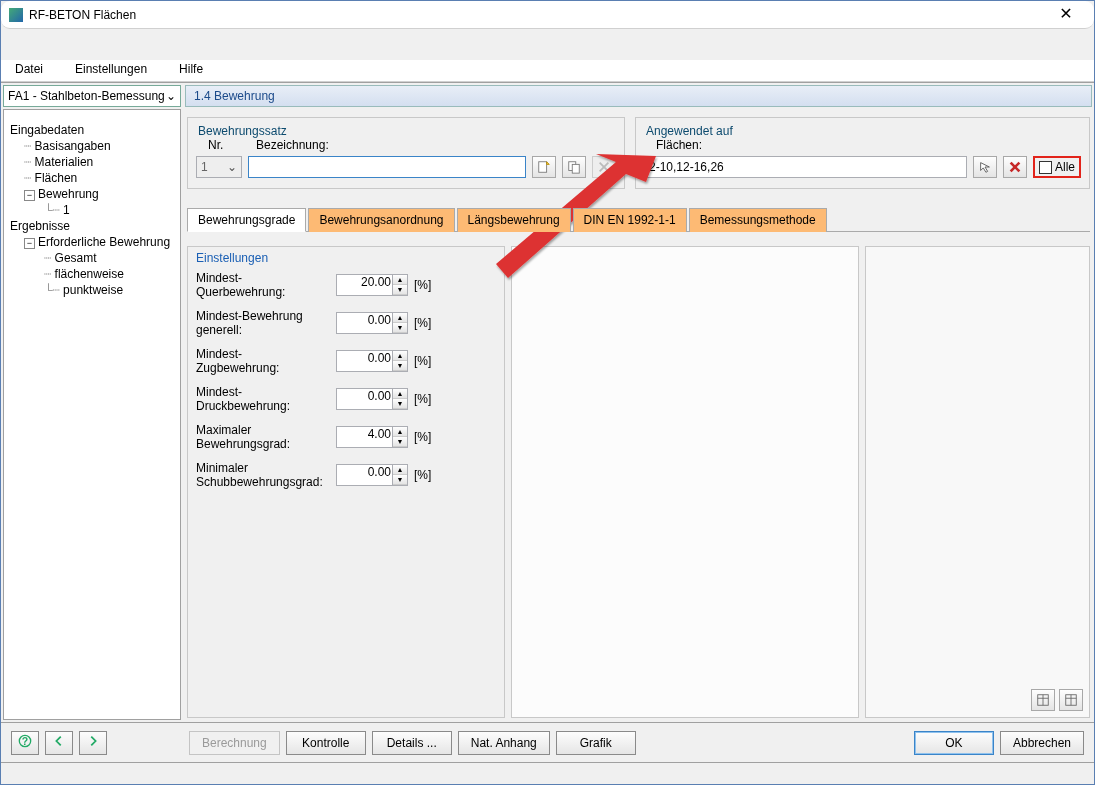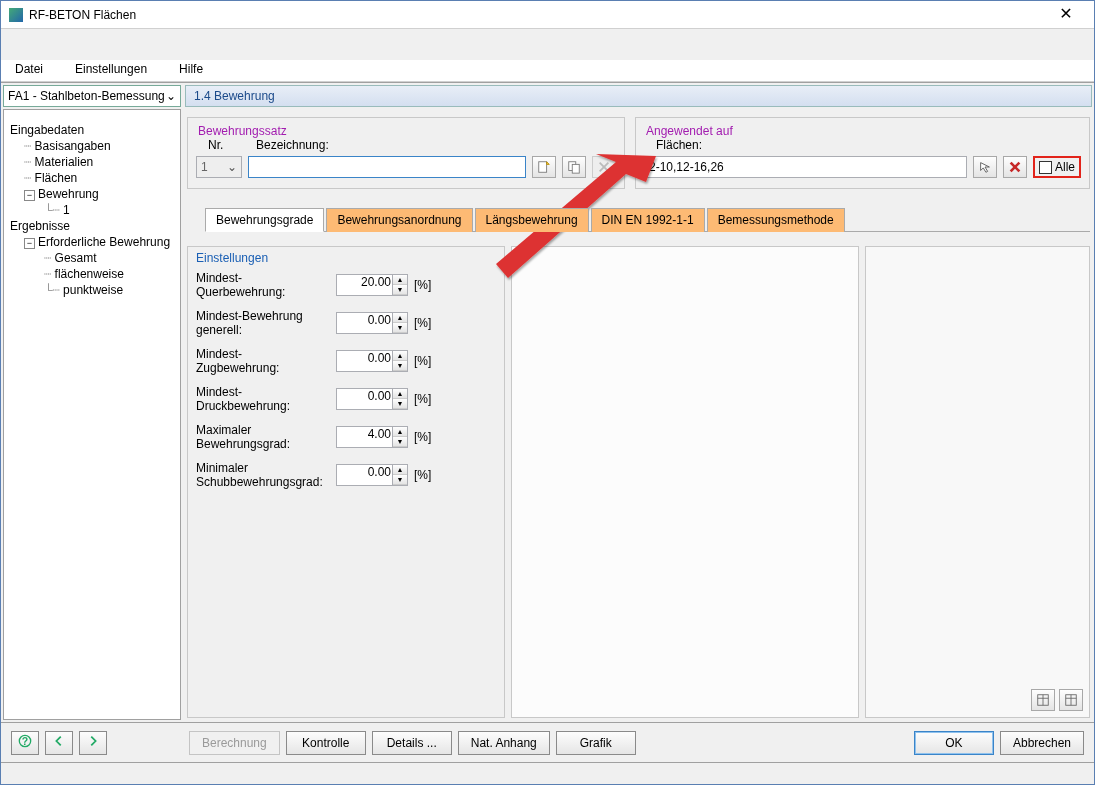--- a/index.html
+++ b/index.html
@@ -1,18 +1,18 @@
 <!DOCTYPE html>
 <html><head>
 <meta charset="utf-8">
 <style>
 * { box-sizing: border-box; font-family: "Segoe UI", Tahoma, sans-serif; font-size: 12px; }
 body { margin: 0; background: #fff; }
 .window { width: 1095px; height: 785px; border: 1px solid #5a7fb2; display: flex; flex-direction: column; background: #f0f0f0; }
-.titlebar { height: 28px; background: #fff; display: flex; align-items: center; padding: 0 8px; border-bottom: 1px solid #d0d0d0; }
+.titlebar { height: 28px; background: #fff; display: flex; align-items: center; padding: 0 8px; border-bottom: 1px solid #d0d0d0; border-radius: 9px; }
 .titlebar .app-icon { width: 14px; height: 14px; background: linear-gradient(135deg, #4a7 0%, #26a 100%); margin-right: 6px; }
 .titlebar .title { flex: 1; font-size: 12px; color: #000; }
 .titlebar .close { width: 40px; height: 24px; text-align: center; line-height: 22px; font-size: 16px; cursor: pointer; }
 .menubar { height: 22px; background: #fff; display: flex; align-items: flex-start; padding: 0 6px; gap: 16px; border-bottom: 1px solid #d0d0d0; margin-top: 31px; }
 .menubar .mitem { padding: 2px 8px; cursor: pointer; }
 .main { flex: 1; display: flex; border-top: 1px solid #a0a0a0; overflow: hidden; padding: 2px; background:#f0f0f0; }
 .sidebar { width: 178px; display: flex; flex-direction: column; margin-right: 4px; }
 .combo { height: 22px; border: 1px solid #7a9; background: #fff; display: flex; align-items: center; padding: 0 4px; margin-bottom: 2px; }
 .combo .caret { margin-left: auto; }
 .tree { flex: 1; border: 1px solid #a0a0a0; background: #fff; padding: 12px 2px; overflow: auto; }
@@ -21,32 +21,32 @@
 .tree-indent1 { padding-left: 18px; }
 .tree-indent2 { padding-left: 38px; }
 .tree-dash { color:#888; }
 .expander { display:inline-block; width:11px; height:11px; border:1px solid #888; line-height:9px; text-align:center; font-size:9px; margin-right:3px; background:#fff; }
 .content { flex: 1; display: flex; flex-direction: column; gap: 8px; }
 .section-title { background: linear-gradient(#e8eef7, #d4dff0); border: 1px solid #9bb; padding: 3px 8px; color: #1b4a8a; font-weight: normal; }
 .top-panels { display: flex; gap: 10px; padding: 2px 2px 6px 2px; }
 .group { border: 1px solid #c8c8c8; background: #f0f0f0; padding: 6px 8px 10px 8px; position: relative; }
 .group-left { width: 438px; }
 .group-right { flex: 1; }
-.group-legend { color: #a21caf; padding: 0 2px; font-size: 12px; }
+.group-legend { color: #0c4a6e; padding: 0 2px; font-size: 12px; }
 .field-row { display: flex; align-items: center; gap: 6px; margin-top: 4px; }
 .label-sm { font-size: 12px; margin-left: 12px; }
 .dropdown-sm { width: 46px; height: 22px; border: 1px solid #abadb3; background: #eee; display: flex; align-items: center; padding: 0 4px; color:#666; }
 .dropdown-sm .car { margin-left: auto; color:#555; }
 .text-input { height: 22px; border: 1px solid #3a84c8; background: #fff; padding: 0 4px; flex: 1; }
 .icon-btn { width: 24px; height: 22px; border: 1px solid #a8a8a8; background: linear-gradient(#fefefe, #e4e4e4); display: inline-flex; align-items: center; justify-content: center; cursor: pointer; font-size: 11px; }
 .icon-btn.disabled { color: #999; border-color: #ccc; background: #eee; cursor: default; }
 .flachen-input { height: 22px; border: 1px solid #abadb3; background: #fff; padding: 0 4px; flex: 1; }
 .alle-box { border: 2px solid #e2231a; padding: 2px 4px; display: flex; align-items: center; gap: 3px; }
 .checkbox { width: 13px; height: 13px; border: 1px solid #333; background: #fff; display:inline-block; }
-.tabs-row { display: flex; border-bottom: 1px solid #aaa; margin: 4px 2px 0 20px; text-align: right; }
+.tabs-row { display: flex; border-bottom: 1px solid #aaa; margin: 4px 2px 0 2px; text-align: right; }
 .tab { padding: 4px 10px; border: 1px solid #aaa; border-bottom: none; background: #fdba74; margin-right: 2px; cursor: pointer; position: relative; top: 1px; }
 .tab.active { background: #fff; border-bottom: 1px solid #fff; }
 .tab-body { flex: 1; display: flex; gap: 6px; padding: 6px 2px 2px 2px; }
 .settings-panel { width: 318px; border: 1px solid #c8c8c8; background: #f0f0f0; padding: 2px 8px 8px 8px; }
 .inner-legend { color:#1a5fb4; padding:2px 0 6px 0; }
 .setting-row { display:flex; align-items:center; margin-bottom:10px; }
 .setting-row .lbl { width:140px; line-height:14px; }
 .num-input { width:72px; height:22px; border:1px solid #abadb3; background:#fff; text-align:right; padding:0 16px 0 4px; position:relative; }
 .spin { position:absolute; right:0; top:0; width:15px; height:20px; display:flex; flex-direction:column; border-left:1px solid #abadb3; }
 .spin div { flex:1; font-size:7px; display:flex; align-items:center; justify-content:center; background:linear-gradient(#fefefe,#e4e4e4); border-bottom:1px solid #ccc; cursor:pointer;}

